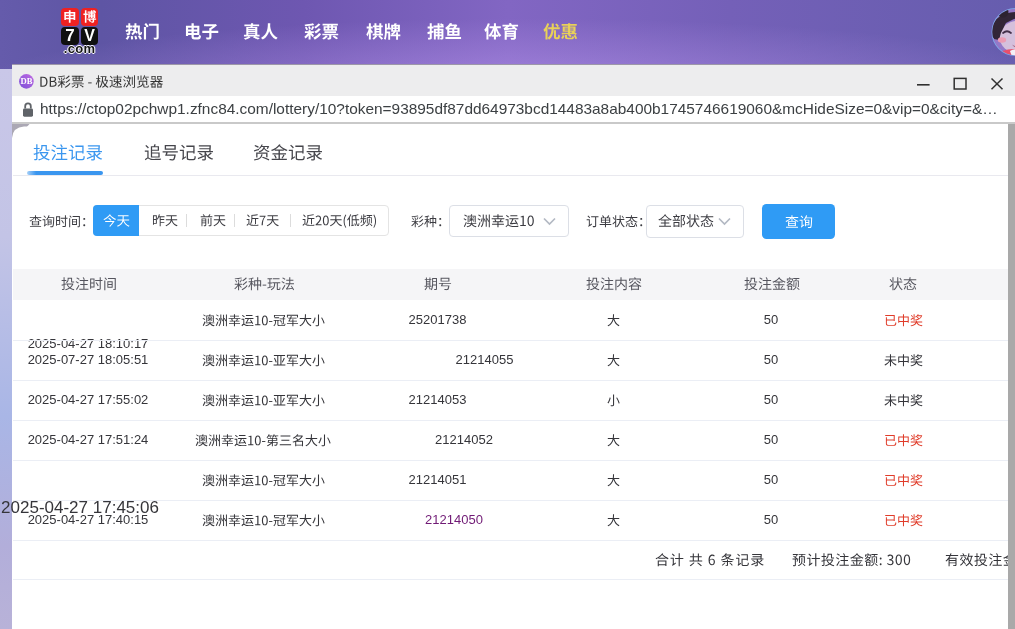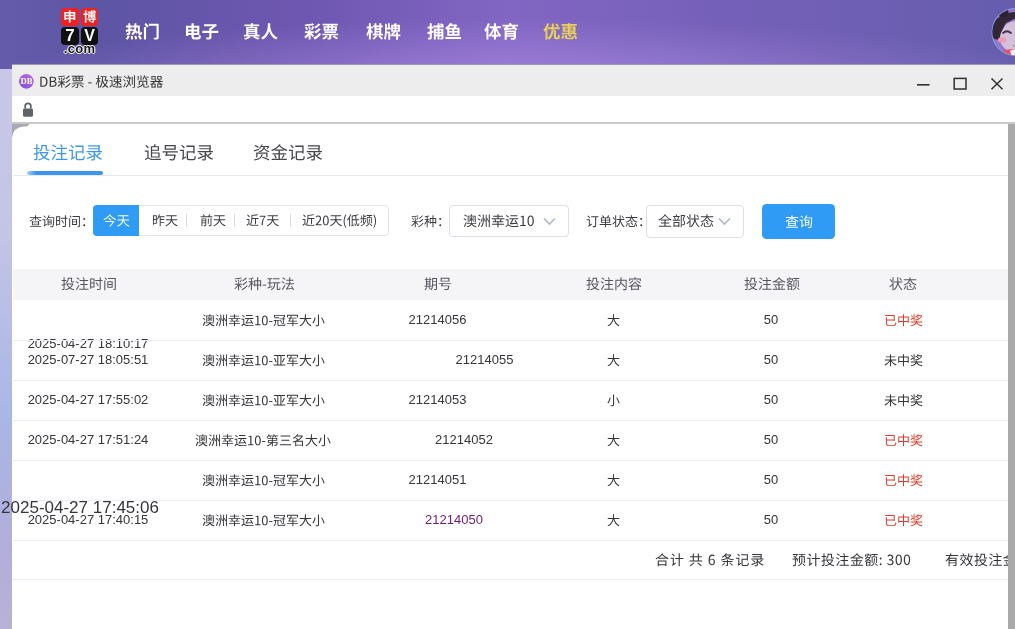--- a/index.html
+++ b/index.html
@@ -251,20 +251,21 @@
     </div>
     <svg width="100" height="16" style="position:absolute;left:915px;top:76.5px">
       <rect x="2" y="7" width="12.6" height="1.6" fill="#303030"></rect>
       <rect x="39.2" y="1.4" width="11.8" height="10.6" fill="none" stroke="#303030" stroke-width="1.5"></rect>
       <path d="M76.5 1.5 L87.5 12.2 M87.5 1.5 L76.5 12.2" stroke="#303030" stroke-width="1.5"></path>
     </svg>
     <svg width="14" height="18" style="position:absolute;left:21px;top:101px">
 <path d="M4.2 7.5 V5.2 a2.8 2.8 0 0 1 5.6 0 V7.5" fill="none" stroke="#5f6368" stroke-width="1.8"></path>
 <rect x="2" y="7.5" width="10" height="8.2" rx="1.4" fill="#5f6368"></rect>
     </svg>
+    <div style="position:absolute;font-family:'Liberation Sans',sans-serif;font-size:15.42px;font-weight:400;color:#3c4043;line-height:20.0px;white-space:pre;left:40.0px;top:99.3px;">https://ctop02pchwp1.zfnc84.com/lottery/10?token=93895df87dd64973bcd14483a8ab400b1745746619060&amp;mcHideSize=0&amp;vip=0&amp;city=&amp;…</div>
     <div style="position:absolute;left:32.5px;top:144.1px">
       <svg width="70.0" height="17.7" style="overflow:visible;display:block">
         <g fill="#3a96ef">
           <use href="#r6295" transform="translate(0.00,15.05) scale(0.017500,-0.017500)"></use>
           <use href="#r6ce8" transform="translate(17.50,15.05) scale(0.017500,-0.017500)"></use>
           <use href="#r8bb0" transform="translate(35.00,15.05) scale(0.017500,-0.017500)"></use>
           <use href="#r5f55" transform="translate(52.50,15.05) scale(0.017500,-0.017500)"></use>
         </g>
       </svg>
     </div>
@@ -481,21 +482,21 @@
           <use href="#r31" transform="translate(52.00,11.18) scale(0.013000,-0.013000)"></use>
           <use href="#r30" transform="translate(59.22,11.18) scale(0.013000,-0.013000)"></use>
           <use href="#r2d" transform="translate(66.43,11.18) scale(0.013000,-0.013000)"></use>
           <use href="#r51a0" transform="translate(70.94,11.18) scale(0.013000,-0.013000)"></use>
           <use href="#r519b" transform="translate(83.94,11.18) scale(0.013000,-0.013000)"></use>
           <use href="#r5927" transform="translate(96.94,11.18) scale(0.013000,-0.013000)"></use>
           <use href="#r5c0f" transform="translate(109.94,11.18) scale(0.013000,-0.013000)"></use>
         </g>
       </svg>
     </div>
-    <div style="position:absolute;font-family:'Liberation Sans',sans-serif;font-size:13px;font-weight:400;color:#35353a;line-height:16.9px;white-space:pre;left:437.5px;top:311.6px;transform:translateX(-50%);">21214056</div>
+    <div style="position:absolute;font-family:'Liberation Sans',sans-serif;font-size:13px;font-weight:400;color:#35353a;line-height:16.9px;white-space:pre;left:437.5px;top:311.6px;transform:translateX(-50%);">25201738</div>
     <div style="position:absolute;left:606.5px;top:313.5px">
       <svg width="13.0" height="13.1" style="overflow:visible;display:block">
         <g fill="#35353a">
           <use href="#r5927" transform="translate(0.00,11.18) scale(0.013000,-0.013000)"></use>
         </g>
       </svg>
     </div>
     <div style="position:absolute;font-family:'Liberation Sans',sans-serif;font-size:13px;font-weight:400;color:#35353a;line-height:16.9px;white-space:pre;left:771.0px;top:311.6px;transform:translateX(-50%);">50</div>
     <div style="position:absolute;left:884.0px;top:313.5px">
       <svg width="39.0" height="13.1" style="overflow:visible;display:block">

